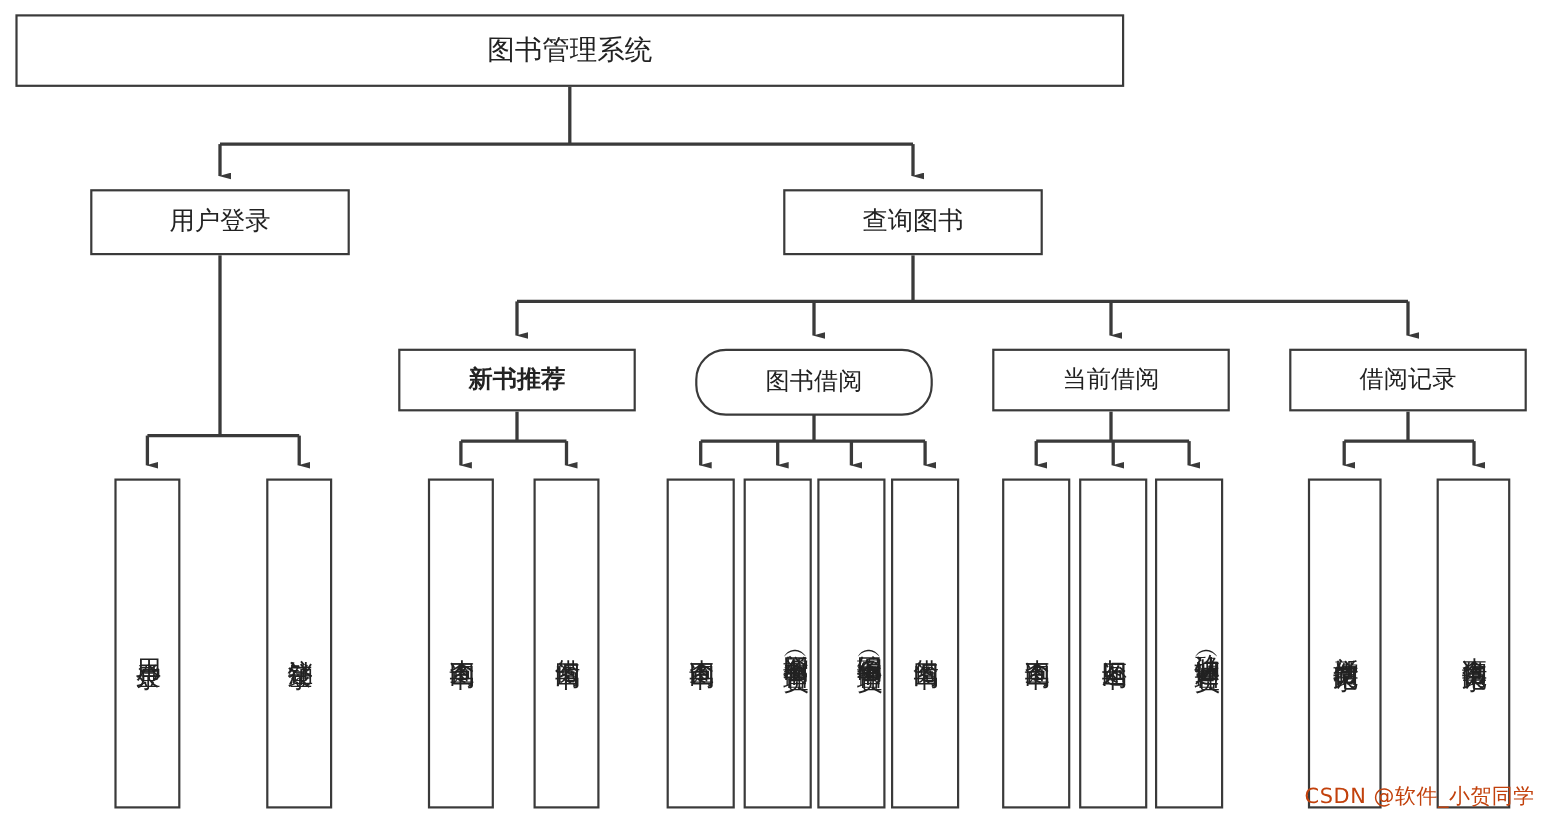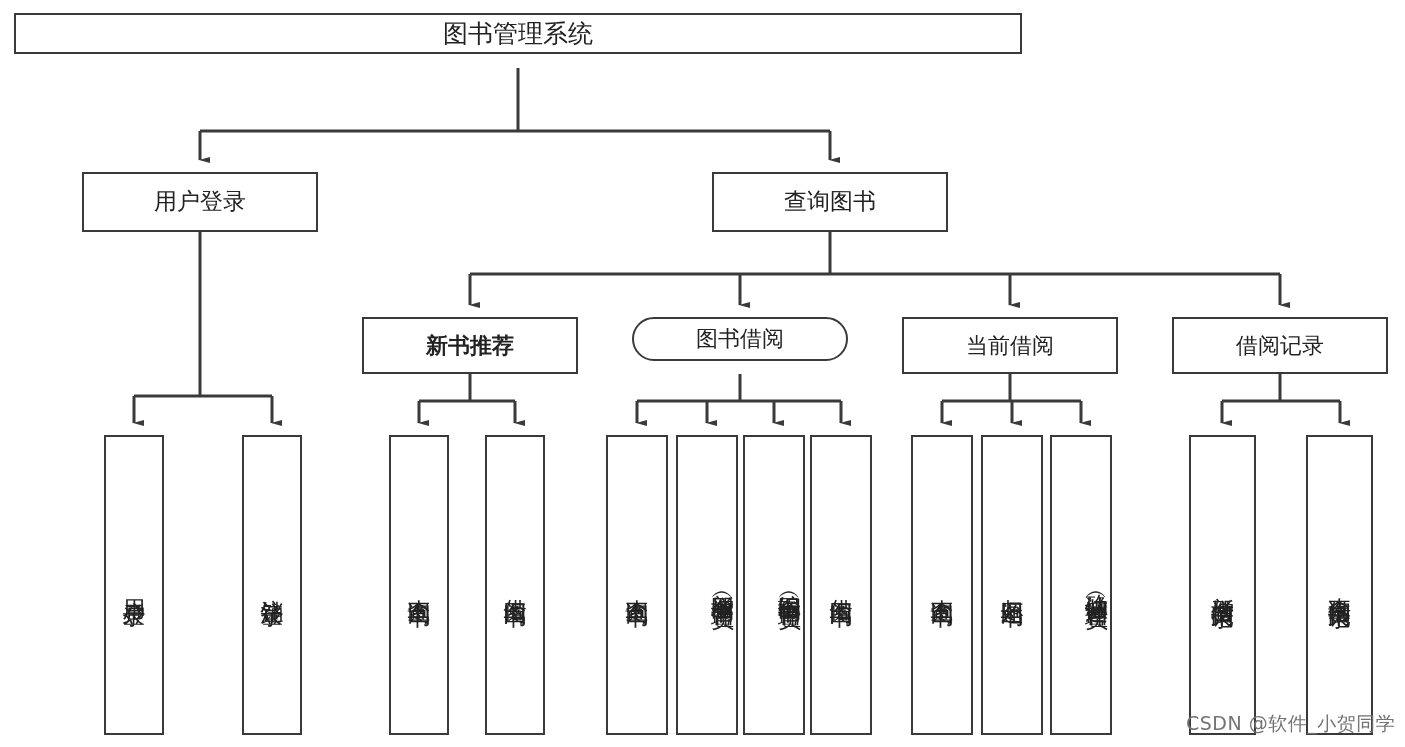--- a/index.html
+++ b/index.html
@@ -58,21 +58,21 @@
     top: 0;
     width: 1405px;
     height: 747px;
     pointer-events: none;
   }
   .wm {
     position: absolute;
     left: 1186px;
     top: 711px;
     font-size: 19px;
-    color: #737373;
+    color: #c2410c;
     white-space: nowrap;
     letter-spacing: 0.5px;
   }
 </style>
 </head>
 <body>
 
 <div id="canvas">
 
   <svg class="wires" viewBox="0 0 1405 747">
@@ -118,35 +118,35 @@
       <path d="M1012,401 L1012,423" marker-end="url(#arw)"></path>
       <path d="M1081,401 L1081,423" marker-end="url(#arw)"></path>
 
       <path d="M1280,374 L1280,401"></path>
       <path d="M1222,401 L1340,401"></path>
       <path d="M1222,401 L1222,423" marker-end="url(#arw)"></path>
       <path d="M1340,401 L1340,423" marker-end="url(#arw)"></path>
     </g>
   </svg>
 
-  <div class="node root" style="left:14px;top:13px;width:1008px;height:41px;">
+  <div class="node root" style="left:14px;top:13px;width:1008px;height:66px;">
     <span class="cap">图书管理系统</span>
   </div>
 
   <div class="node lvl1" style="left:82px;top:172px;width:236px;height:60px;">
     <span class="cap">用户登录</span>
   </div>
   <div class="node lvl1" style="left:712px;top:172px;width:236px;height:60px;">
     <span class="cap">查询图书</span>
   </div>
 
   <div class="node lvl2" style="left:362px;top:317px;width:216px;height:57px;font-weight:bold;">
     <span class="cap">新书推荐</span>
   </div>
-  <div class="node lvl2" style="left:632px;top:317px;width:216px;height:44px;border-radius:28px;">
+  <div class="node lvl2" style="left:632px;top:317px;width:216px;height:61px;border-radius:28px;">
     <span class="cap">图书借阅</span>
   </div>
   <div class="node lvl2" style="left:902px;top:317px;width:216px;height:57px;">
     <span class="cap">当前借阅</span>
   </div>
   <div class="node lvl2" style="left:1172px;top:317px;width:216px;height:57px;">
     <span class="cap">借阅记录</span>
   </div>
 
   <div class="node leaf" style="left:104px;top:435px;width:60px;height:300px;">

